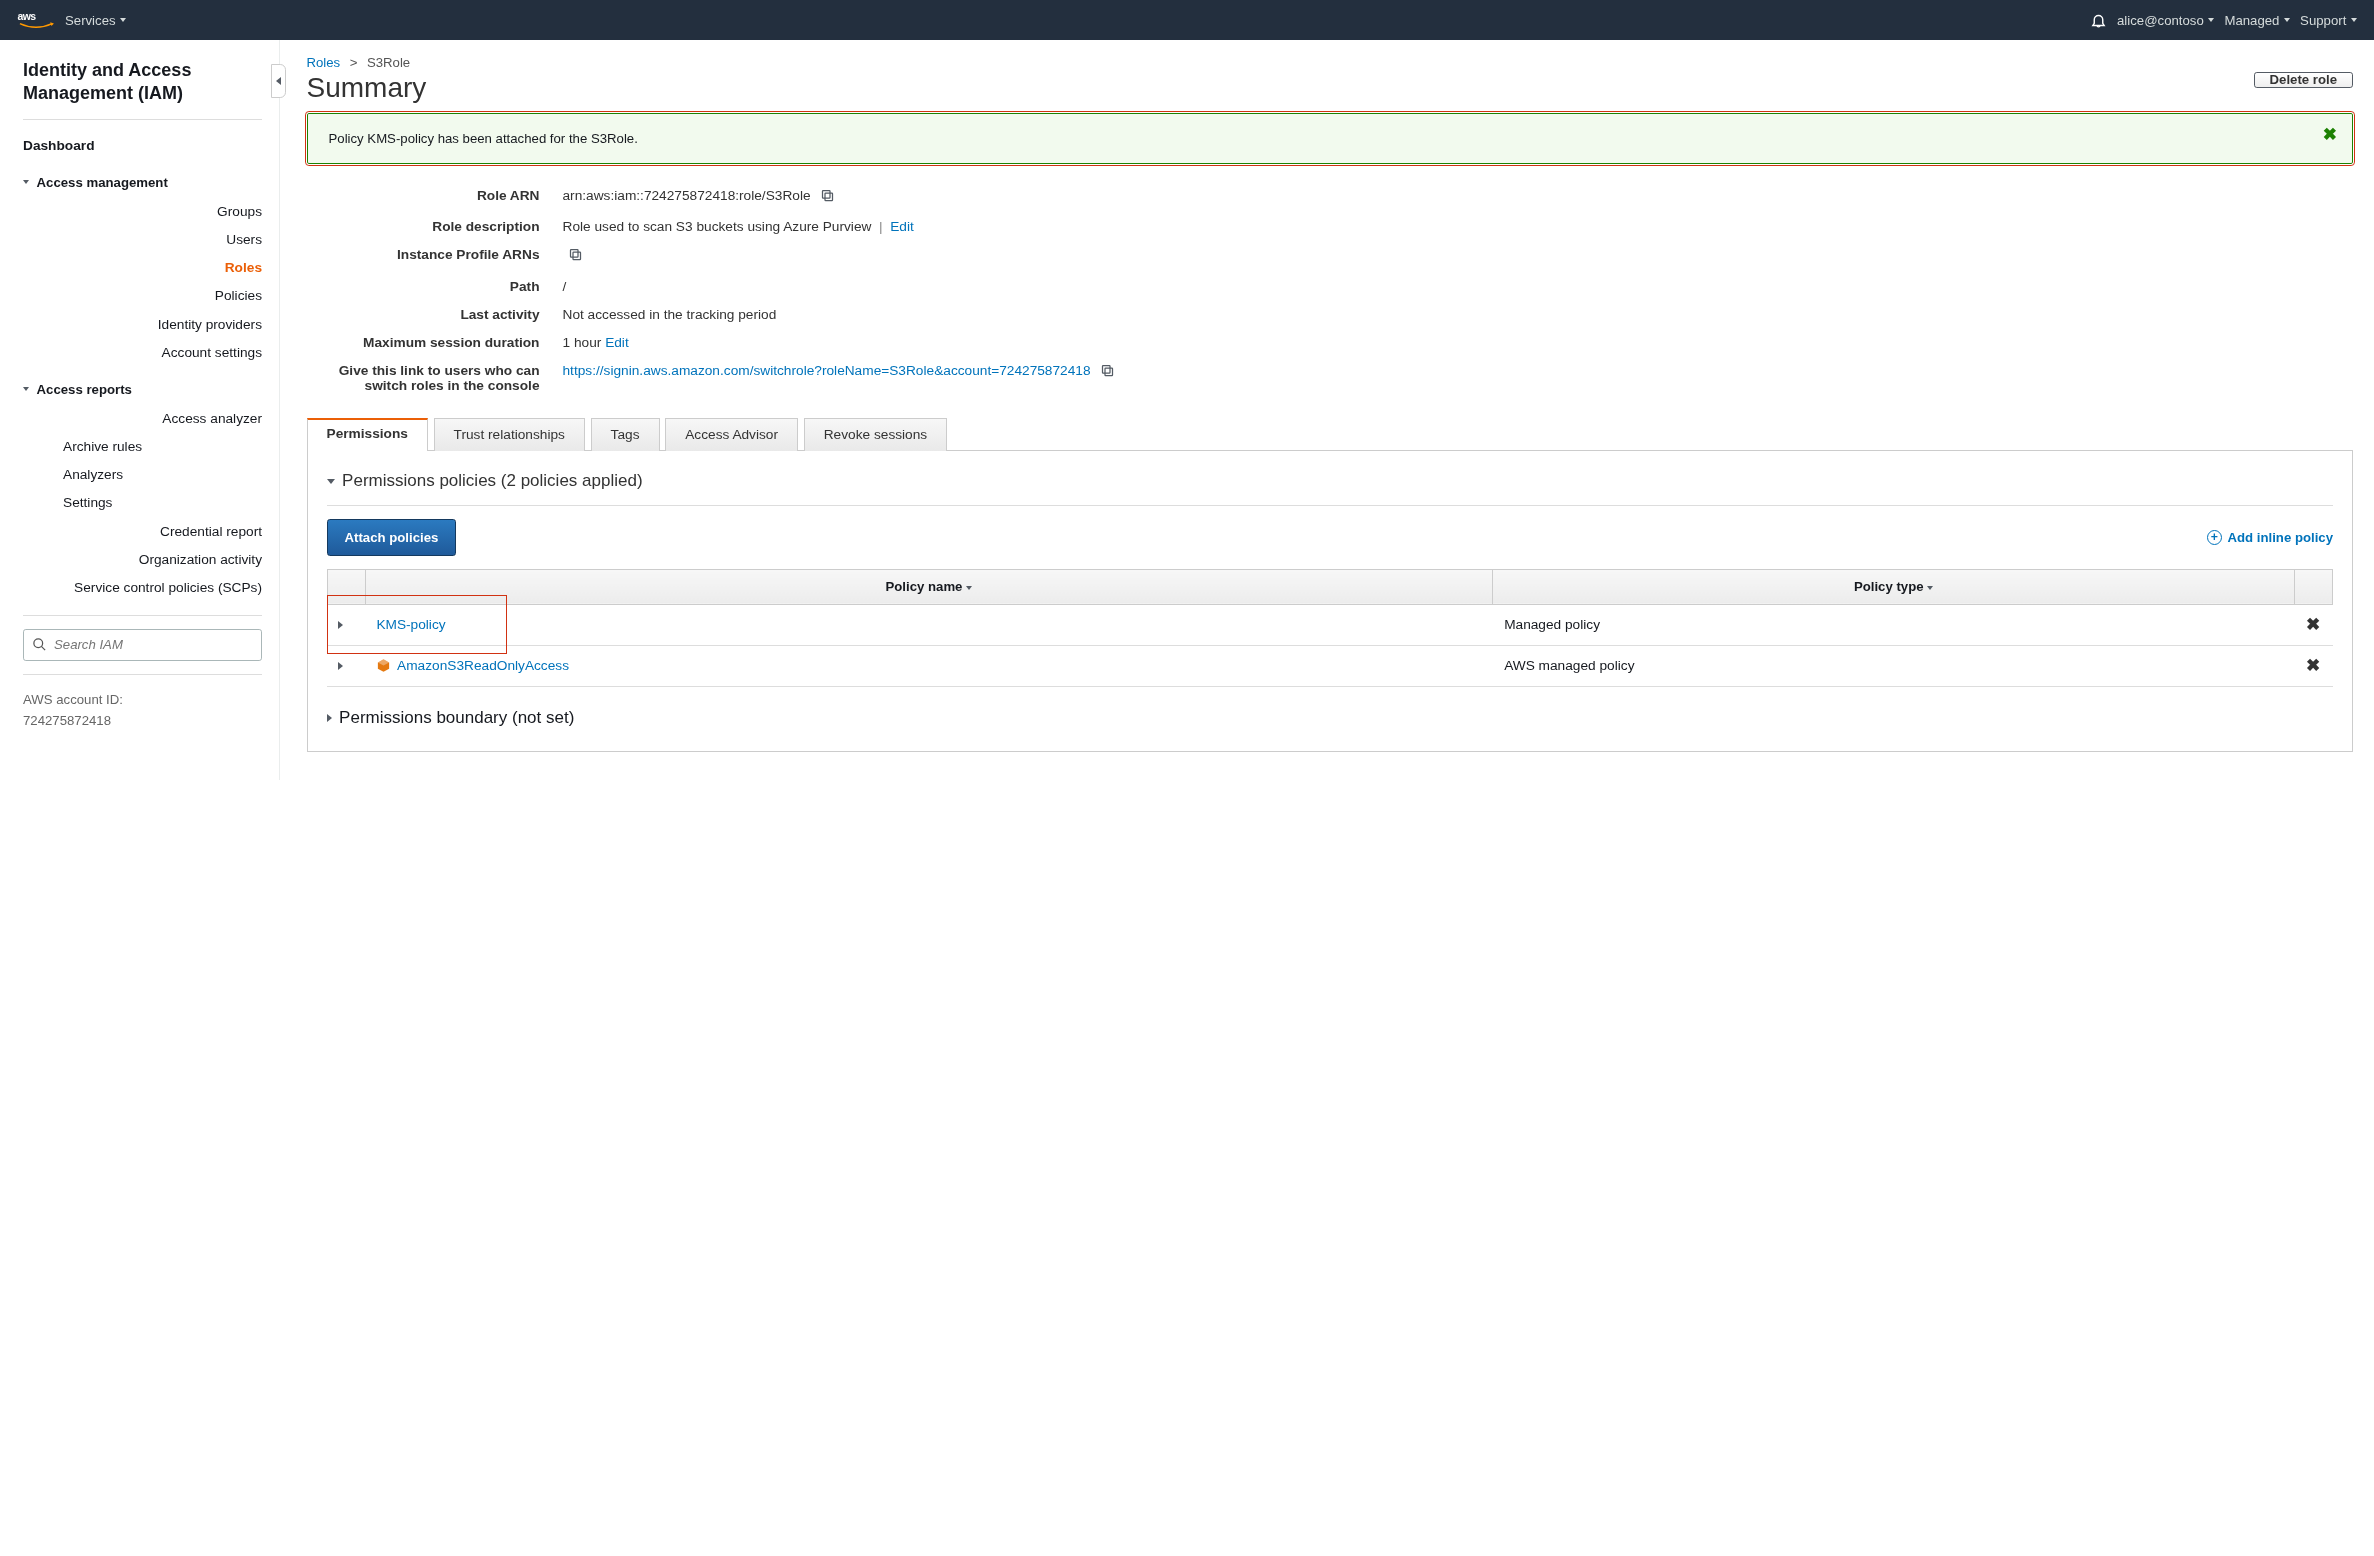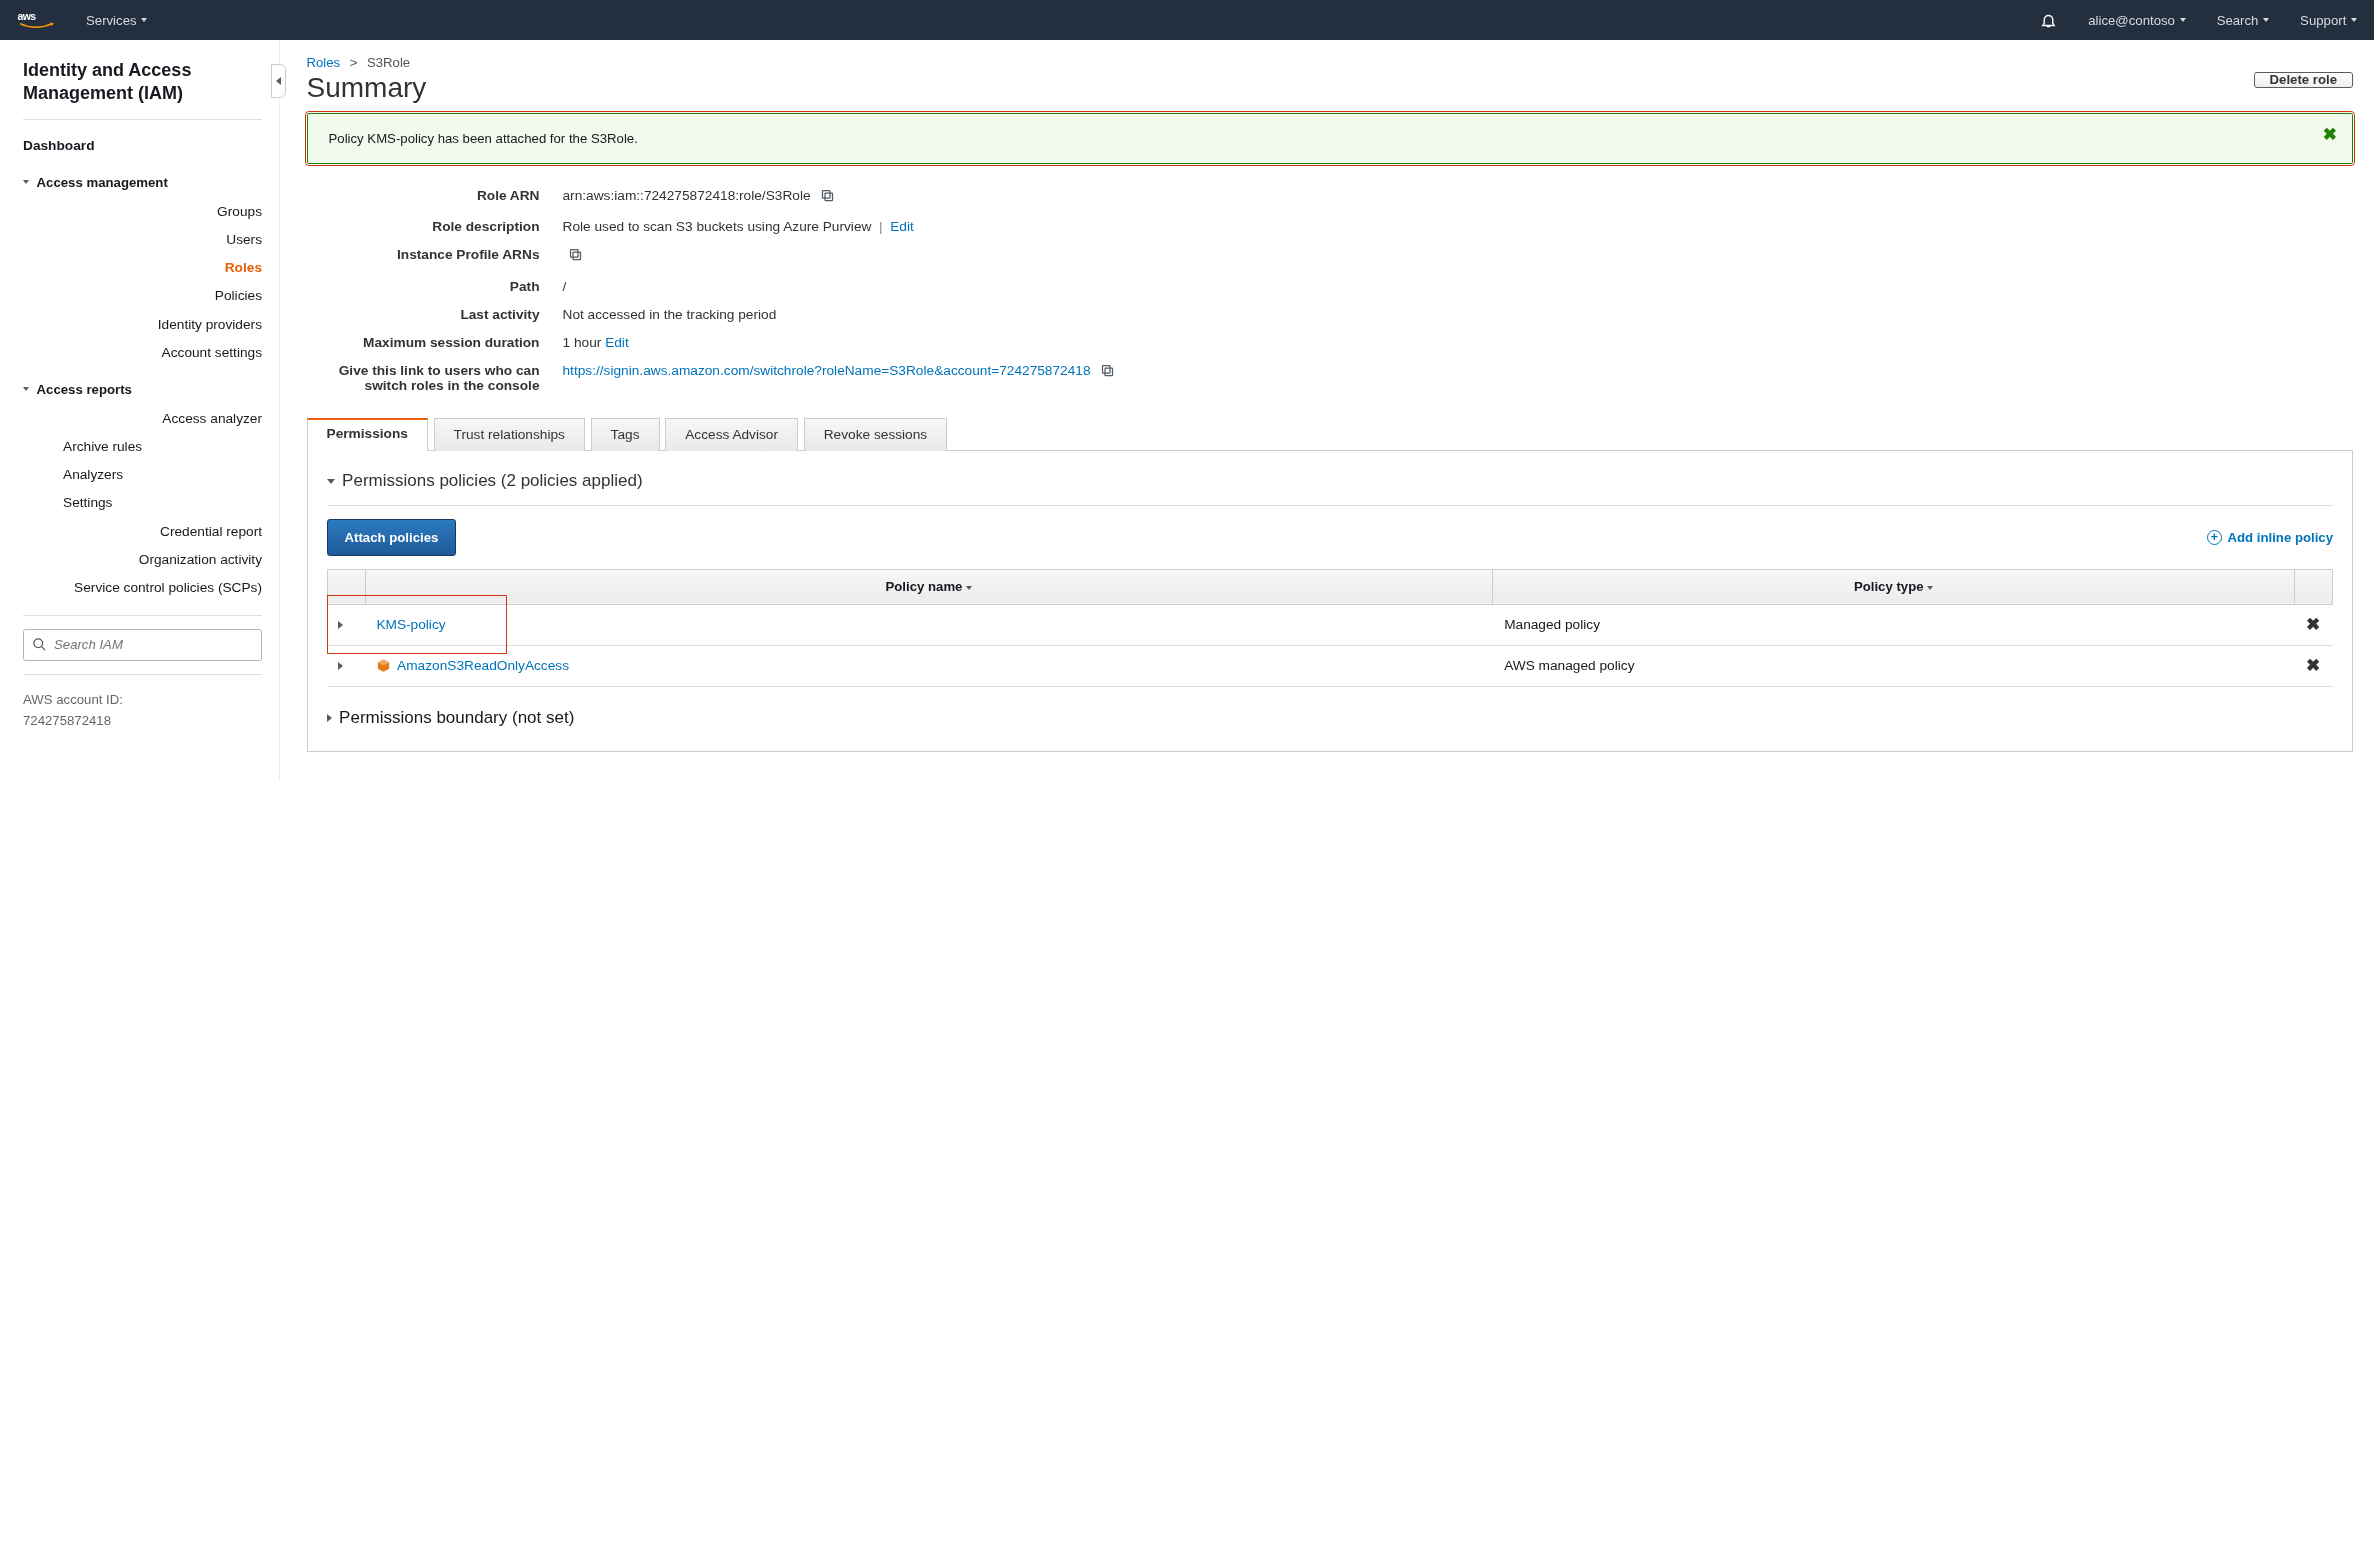--- a/index.html
+++ b/index.html
@@ -1,21 +1,21 @@
 <!DOCTYPE html>
 <html style="font-size:15px"><head>
 <meta charset="utf-8">
 <style>
   * { box-sizing: border-box; margin: 0; padding: 0; font-family: "Amazon Ember", "Helvetica Neue", Arial, sans-serif; }
   body { font-size: 13.2px; color: #16191f; background: #fff; }
   a { text-decoration: none; color: #0073bb; }
 
   
   .topnav { background:#232f3e; color:#fff; height:40px; display:flex; align-items:center; padding:0 17px; justify-content:space-between; }
-  .topnav-left, .topnav-right { display:flex; align-items:center; gap:31px; }
+  .topnav-left, .topnav-right { display:flex; align-items:center; gap:10px; }
   .logo { font-weight:bold; letter-spacing:-0.9px; }
   .logo svg { display:block; }
   .tn-item { display:flex; align-items:center; gap:4.7px; color:#d5dbdb; cursor:pointer; font-size:13.2px;}
   .tn-caret { width:0;height:0;border-left:3.8px solid transparent;border-right:3.8px solid transparent;border-top:4.7px solid #d5dbdb; display:inline-block;}
   .bell svg { stroke:#fff; }
 
   .page { display:flex; }
 
   
   .sidebar { width:280px; border-right:0.9px solid #eaeded; padding:19px 17px 28px 23px; }
@@ -104,21 +104,21 @@
       <svg width="17" height="17" viewBox="0 0 24 24" fill="none" stroke="#d5dbdb" stroke-width="2">
           <path d="M18 16v-5a6 6 0 10-12 0v5l-2 3h16l-2-3z"></path>
           <path d="M10 19a2 2 0 004 0"></path>
         </svg>
     </span>
     <span class="tn-item">
         <span>alice@contoso</span>
         <span class="tn-caret"></span>
       </span>
     <span class="tn-item">
-        <span>Search</span>
+        <span>Managed</span>
         <span class="tn-caret"></span>
       </span>
     <span class="tn-item">
         <span>Support</span>
         <span class="tn-caret"></span>
       </span>
   </div>
 </div>
 
 <div class="page">

